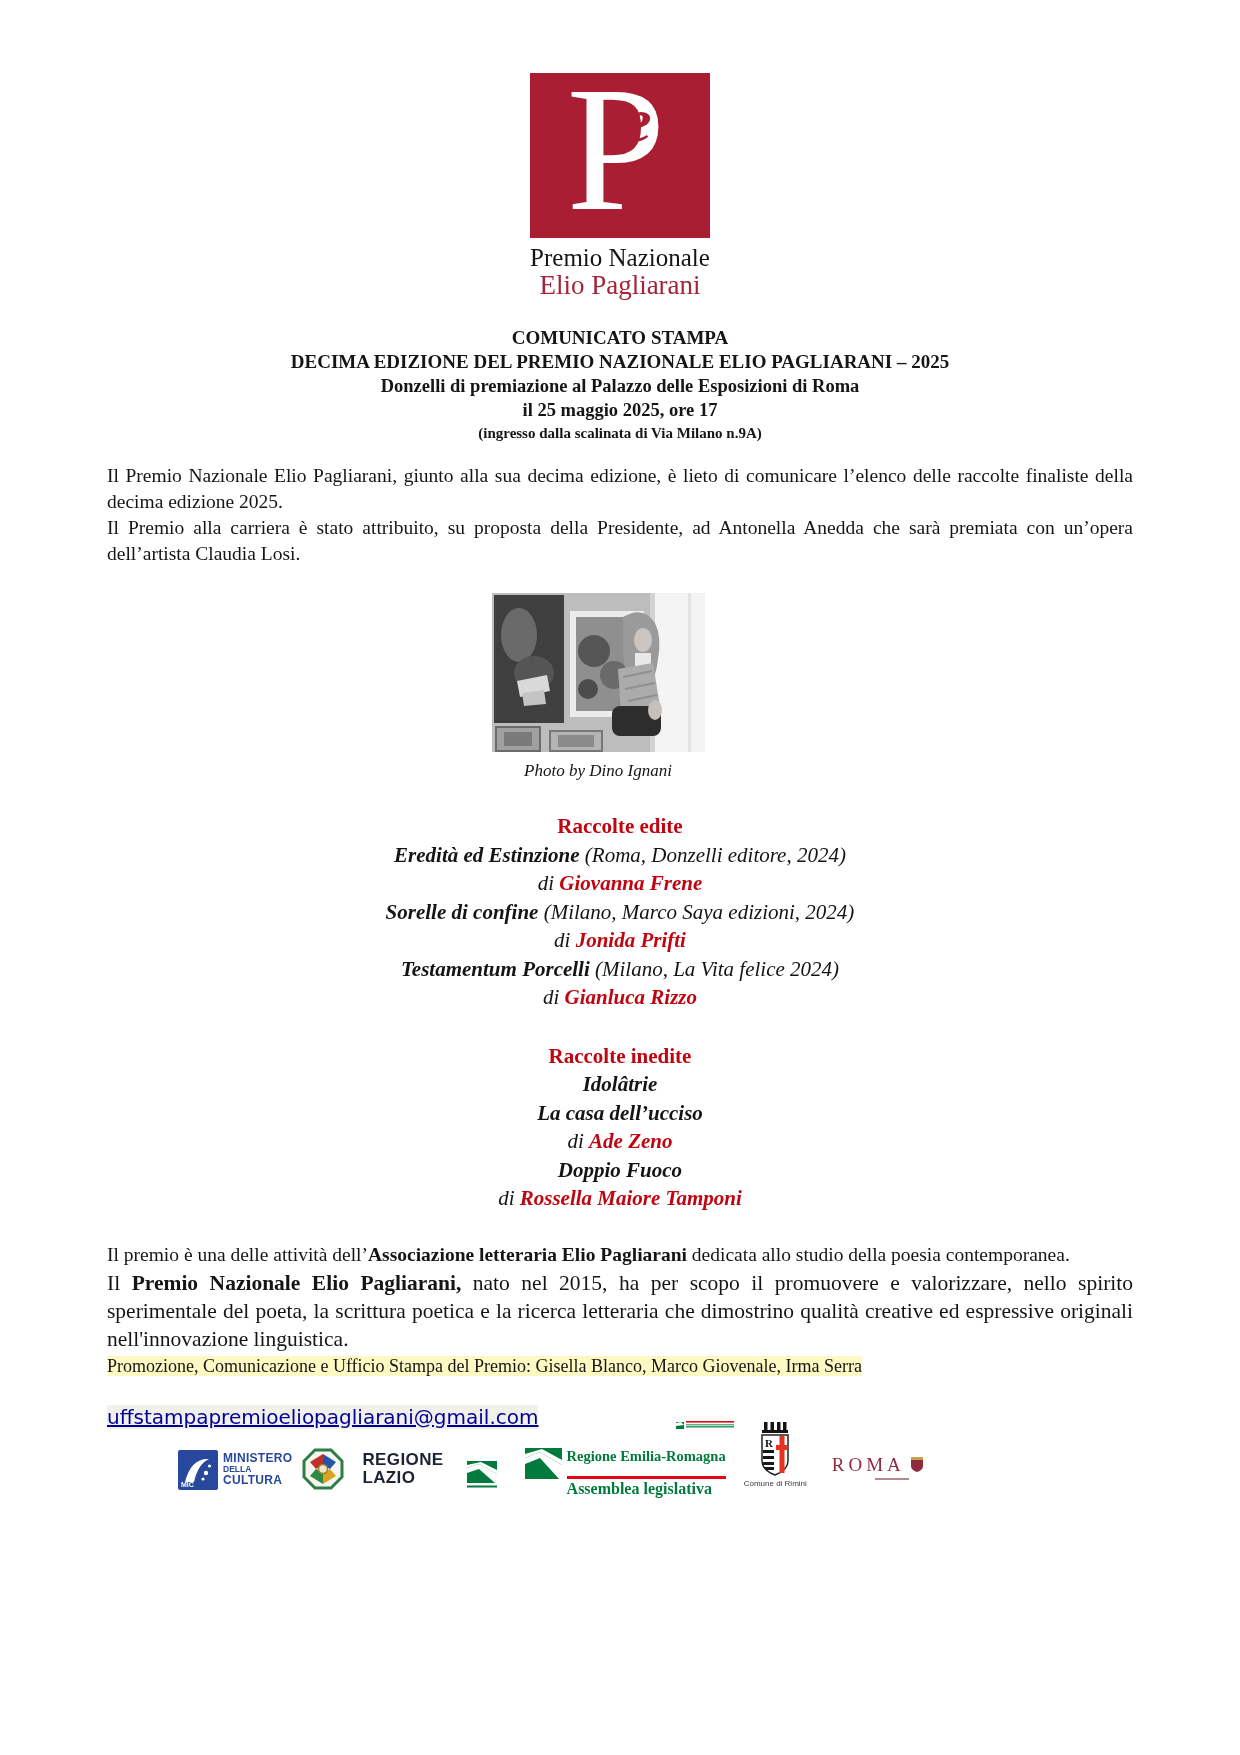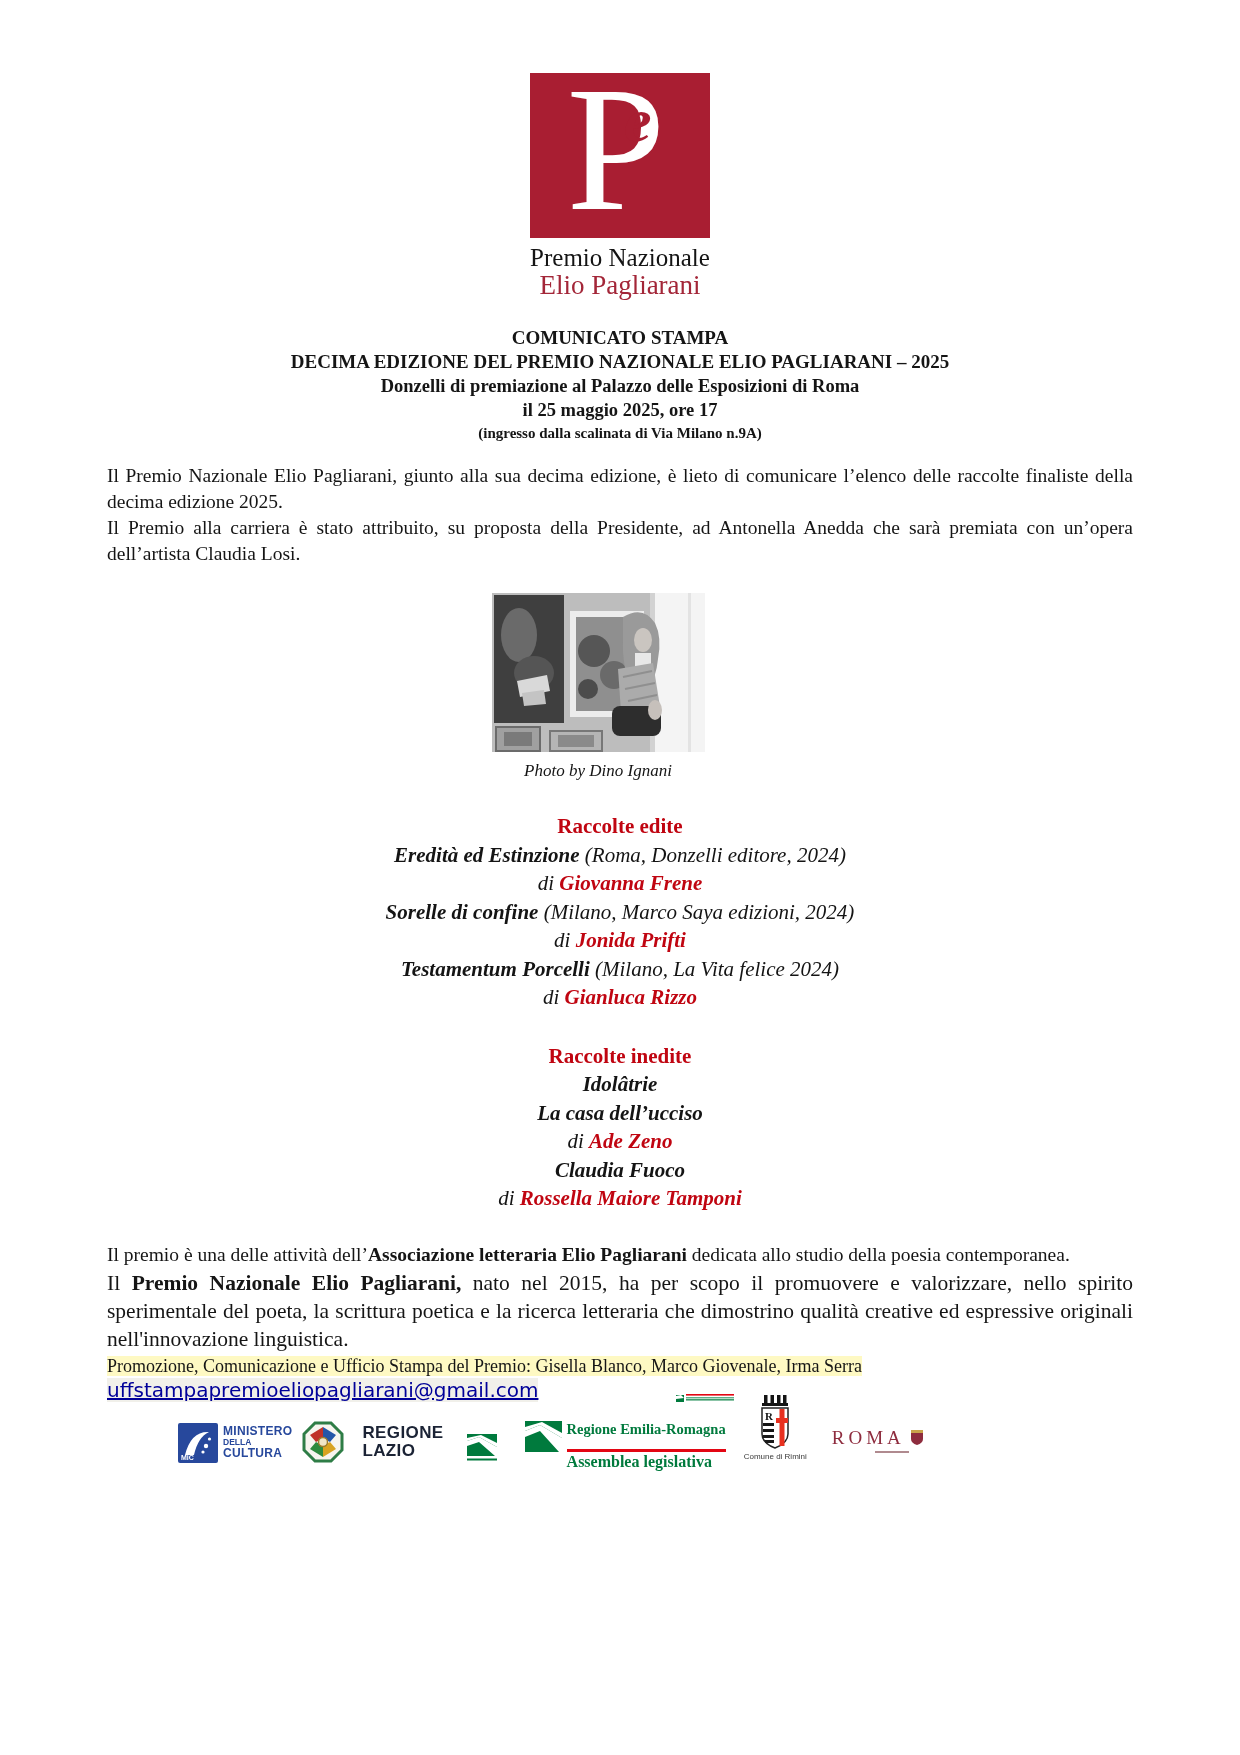--- a/index.html
+++ b/index.html
@@ -60,21 +60,21 @@
   .by{font-style:italic;color:#141414;}
   .author{color:#C00511;font-weight:bold;font-style:italic;}
   .list-gap{height:30px;}
 
   
   .closing{margin-top:28px;}
   .closing .p3{margin:0;font-size:19.5px;line-height:28px;text-align:justify;}
   .closing .p4{margin:0;font-size:21.5px;line-height:28px;text-align:justify;}
   .credits{margin-top:1px;font-size:18px;line-height:24px;}
   .hl{background:#fef9c3;}
-  .email-row{display:flex;align-items:flex-end;gap:44px;}
+  .email-row{margin-top:27px;display:flex;align-items:flex-end;gap:44px;}
   .email-link{
     font-family:"DejaVu Sans",sans-serif;font-size:20px;line-height:24px;
     color:#000099;text-decoration:underline;background:#F1F0EA;cursor:pointer;
   }
   .mini-er{margin-left:94px;margin-bottom:-6px;}
 
   
   .footer-logos{margin-top:19px;margin-left:178px;display:flex;align-items:flex-start;}
   .flogo{display:flex;align-items:center;}
   .mic{margin-top:2px;}
@@ -197,21 +197,21 @@
 
     <div class="list-gap"></div>
 
     <div class="list-heading">Raccolte inedite</div>
 
     <div><span class="t">Idolâtrie</span></div>
 
     <div><span class="t">La casa dell’ucciso</span></div>
     <div><span class="by">di </span><span class="author">Ade Zeno</span></div>
 
-    <div><span class="t">Claudia Fuoco</span></div>
+    <div><span class="t">Doppio Fuoco</span></div>
     <div><span class="by">di </span><span class="author">Rossella Maiore Tamponi</span></div>
   </div>
 
   <div class="inner">
 
     <div class="closing">
       <p class="p3"><span>Il premio è una delle attività dell’</span><b>Associazione letteraria Elio Pagliarani</b><span> dedicata allo studio della poesia contemporanea.</span></p>
       <p class="p4"><span>Il </span><b>Premio Nazionale Elio Pagliarani,</b><span> nato nel 2015, ha per scopo il promuovere e valorizzare, nello spirito sperimentale del poeta, la scrittura poetica e la ricerca letteraria che dimostrino qualità creative ed espressive originali nell'innovazione linguistica.</span></p>
       <div class="credits"><span class="hl">Promozione, Comunicazione e Ufficio Stampa del Premio: Gisella Blanco, Marco Giovenale, Irma Serra</span></div>
 

